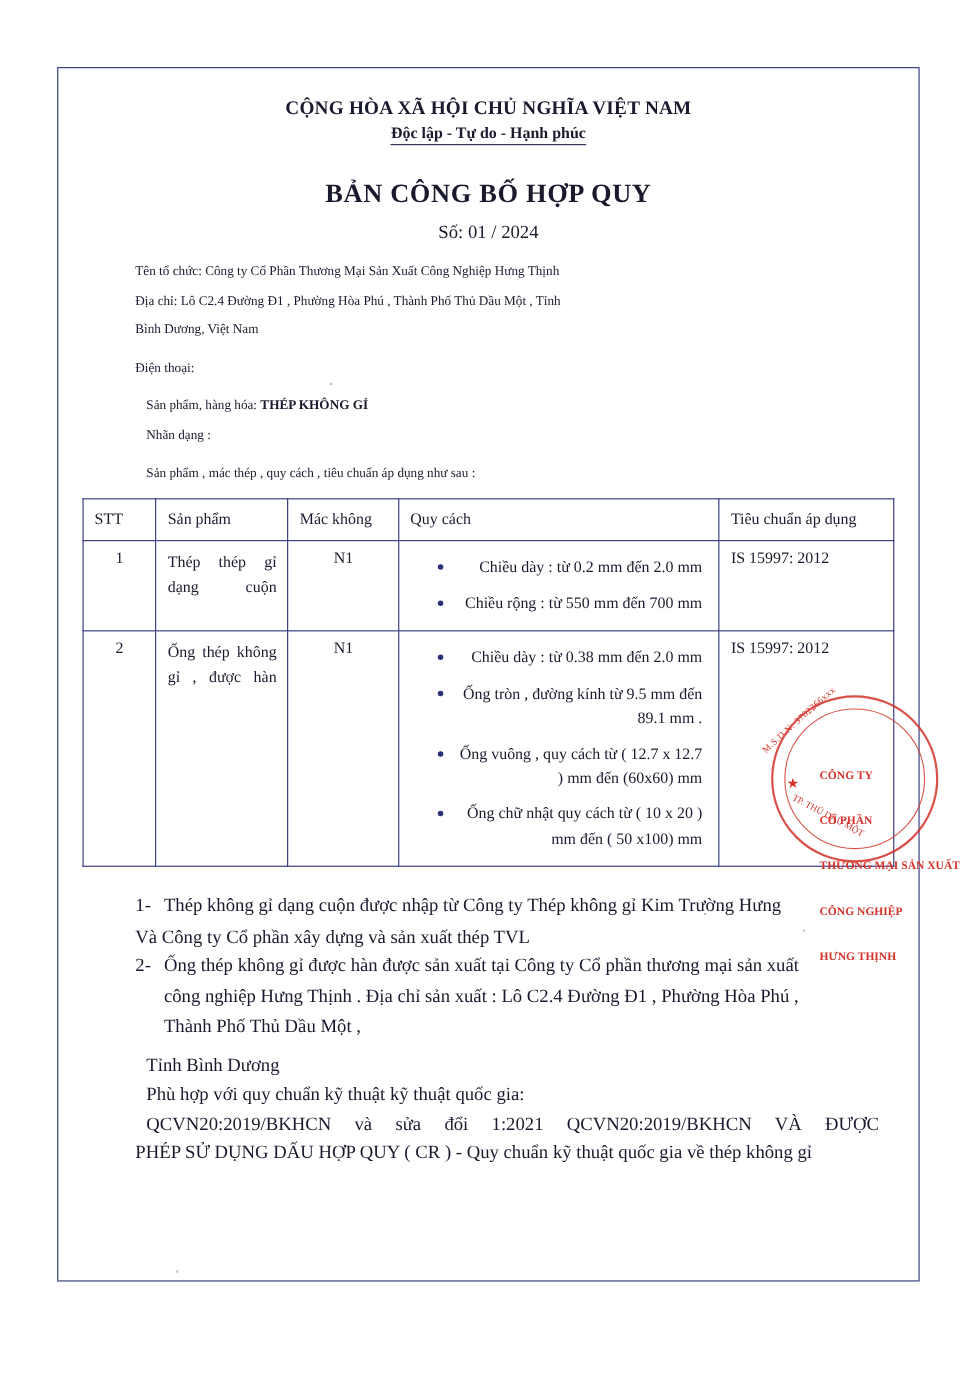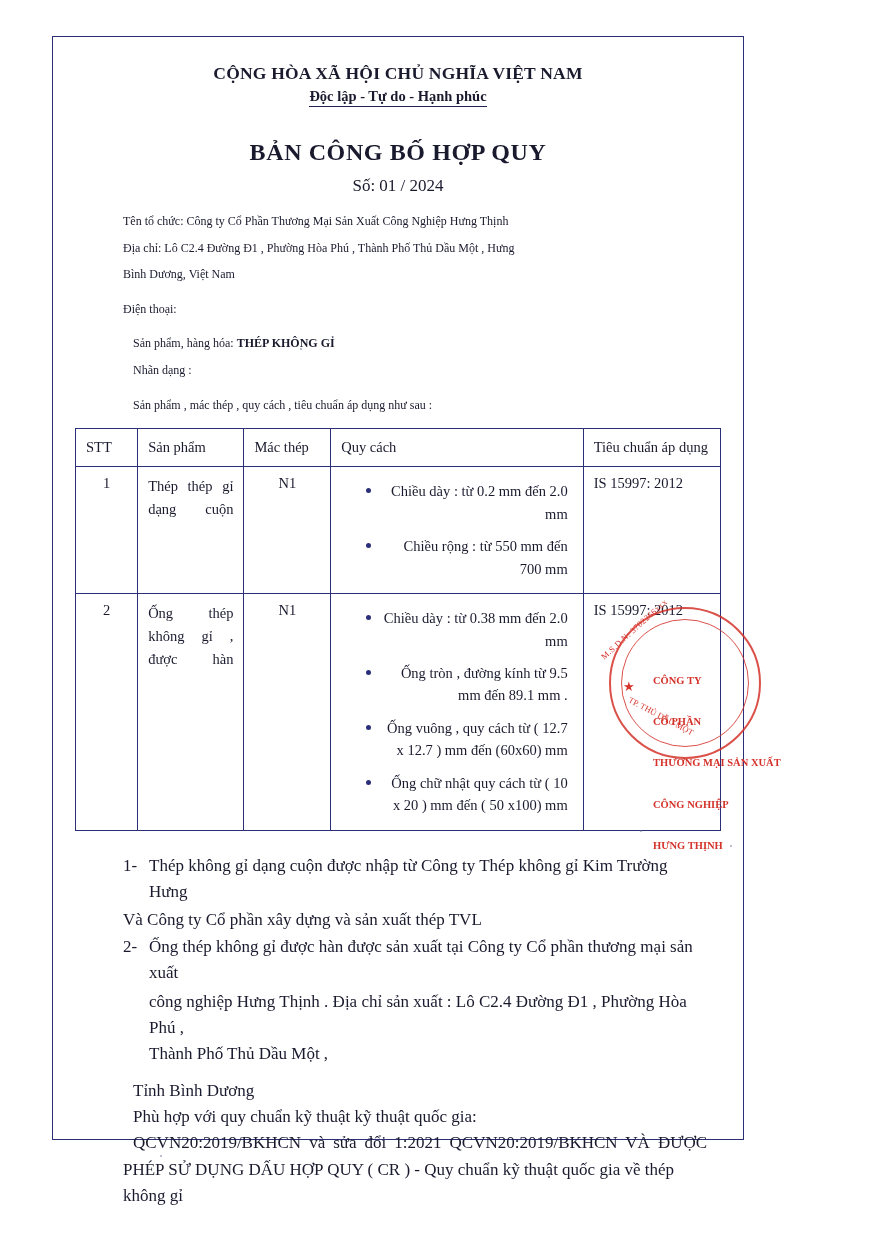--- a/index.html
+++ b/index.html
@@ -11,22 +11,22 @@
     width: 889px;
     height: 1260px;
     font-family: "Liberation Serif", serif;
     color: #1a1a2e;
     position: relative;
     overflow: hidden;
   }
   .page-frame {
     position: absolute;
     left: 52px;
-    top: 36px;
-    width: 692px;
+    top: 61px;
+    width: 784px;
     height: 1104px;
     border: 1.5px solid #2b2f77;
     box-sizing: border-box;
   }
   .page-inner {
     position: absolute;
     left: 0;
     top: 0;
     width: 100%;
     height: 100%;
@@ -232,37 +232,37 @@
   <div class="page-inner">
 
     <div class="center">
       <div class="nation-title">CỘNG HÒA XÃ HỘI CHỦ NGHĨA VIỆT NAM</div>
       <div><span class="nation-sub">Độc lập - Tự do - Hạnh phúc</span></div>
       <div class="doc-title">BẢN CÔNG BỐ HỢP QUY</div>
       <div class="doc-number">Số: 01 / 2024</div>
     </div>
 
     <div class="body-text">Tên tổ chức: Công ty Cổ Phần Thương Mại Sản Xuất Công Nghiệp Hưng Thịnh</div>
-    <div class="body-text tight">Địa chỉ: Lô C2.4 Đường Đ1 , Phường Hòa Phú , Thành Phố Thủ Dầu Một , Hưng</div>
+    <div class="body-text tight">Địa chỉ: Lô C2.4 Đường Đ1 , Phường Hòa Phú , Thành Phố Thủ Dầu Một , Tỉnh</div>
     <div class="body-text tight">Bình Dương, Việt Nam</div>
     <div class="body-text">Điện thoại:</div>
 
     <div class="body-text indent-more">
       <span>Sản phẩm, hàng hóa:</span>
       <span class="strong-inline">THÉP KHÔNG GỈ</span>
     </div>
     <div class="body-text indent-more tight">Nhãn dạng :</div>
     <div class="body-text indent-more">Sản phẩm , mác thép , quy cách , tiêu chuẩn áp dụng như sau :</div>
 
     <table class="spec">
       <thead>
         <tr>
           <th class="c-stt">STT</th>
           <th class="c-prod">Sản phẩm</th>
-          <th class="c-grade">Mác thép</th>
+          <th class="c-grade">Mác không</th>
           <th class="c-spec">Quy cách</th>
           <th class="c-std">Tiêu chuẩn áp dụng</th>
         </tr>
       </thead>
       <tbody>
         <tr>
           <td class="c-stt">1</td>
           <td class="c-prod">Thép thép gỉ dạng cuộn</td>
           <td class="c-grade">N1</td>
           <td class="c-spec">

